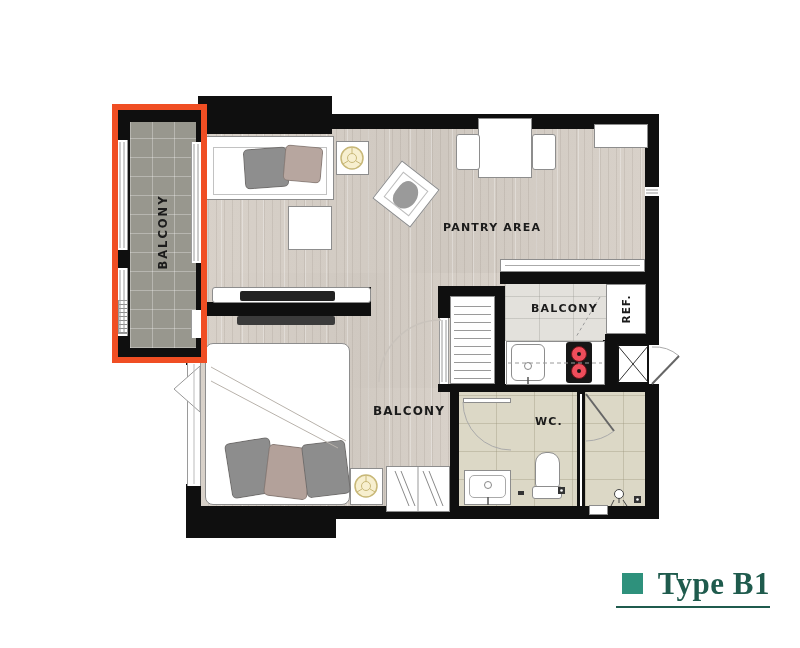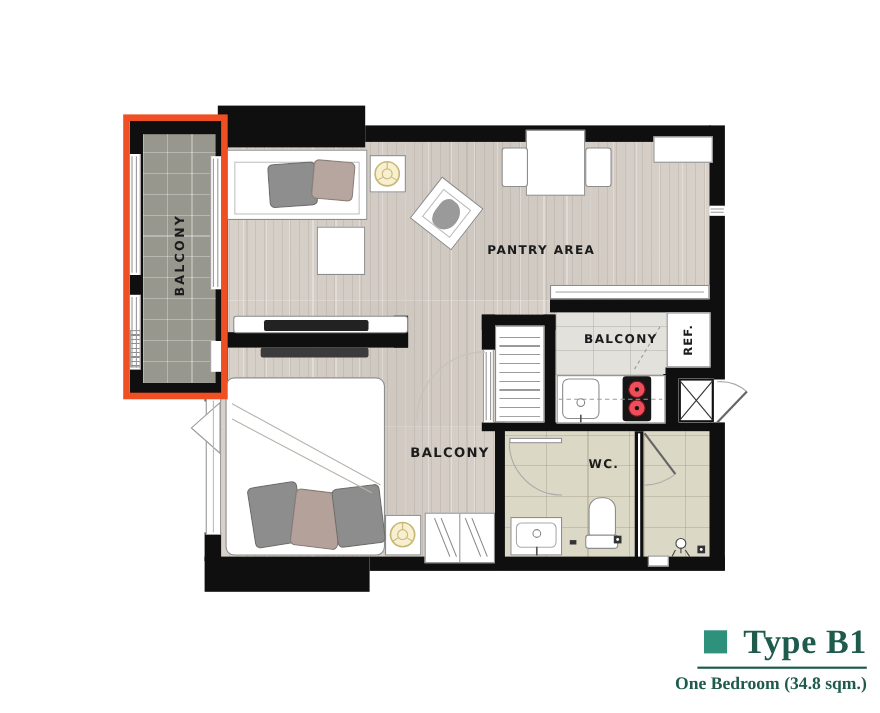--- a/index.html
+++ b/index.html
@@ -28,21 +28,21 @@
           box-sizing:border-box;z-index:25;}
   .pillow{position:absolute;border:1px solid rgba(60,55,52,.35);border-radius:5px;z-index:22;box-sizing:border-box;}
   .label{position:absolute;font-weight:600;font-size:11px;letter-spacing:1.2px;color:#1b1b1b;
          white-space:nowrap;z-index:40;}
   .vlabel{transform:translate(-50%,-50%) rotate(-90deg);}
   svg.overlay{position:absolute;left:0;top:0;z-index:30;pointer-events:none;}
   
   .highlight{position:absolute;left:112px;top:104px;width:95px;height:259px;
              border:6px solid #f04e23;box-sizing:border-box;z-index:50;}
   
-  .legend{position:absolute;right:12px;top:568px;text-align:center;z-index:60;}
+  .legend{position:absolute;right:30px;top:568px;text-align:center;z-index:60;}
   .legend-row{display:flex;align-items:center;justify-content:flex-end;gap:15px;}
   .legend-swatch{width:21px;height:21px;background:#2e917c;}
   .legend-title{font-family:"Liberation Serif","DejaVu Serif",serif;font-size:31px;font-weight:600;
                 color:#1f5b4d;letter-spacing:.5px;line-height:1;}
   .legend-line{width:154px;border:none;border-top:2px solid #1f5b4d;margin:7px 0 5px auto;}
   .legend-sub{font-family:"Liberation Serif","DejaVu Serif",serif;font-size:16px;font-weight:700;
               color:#1f5b4d;white-space:nowrap;}
   .tvbar{position:absolute;background:#222;z-index:21;border-radius:2px;}
   .shelf-lines{position:absolute;left:3px;right:3px;top:4px;bottom:4px;
       background:repeating-linear-gradient(0deg,#9a9a9a 0 1px,transparent 1px 8px);}
@@ -214,16 +214,15 @@
     <rect x="634" y="496" width="7" height="7" fill="#333"></rect>
     <circle cx="637.5" cy="499.5" r="1.3" fill="#fff"></circle>
   </svg>
 
   <div class="legend">
     <div class="legend-row">
       <div class="legend-swatch"></div>
       <div class="legend-title">Type B1</div>
     </div>
     <hr class="legend-line">
-    <div class="legend-sub">One Bedroom (34.8 sqm.)</div>
   </div>
 
 </div>
 
 </body></html>

